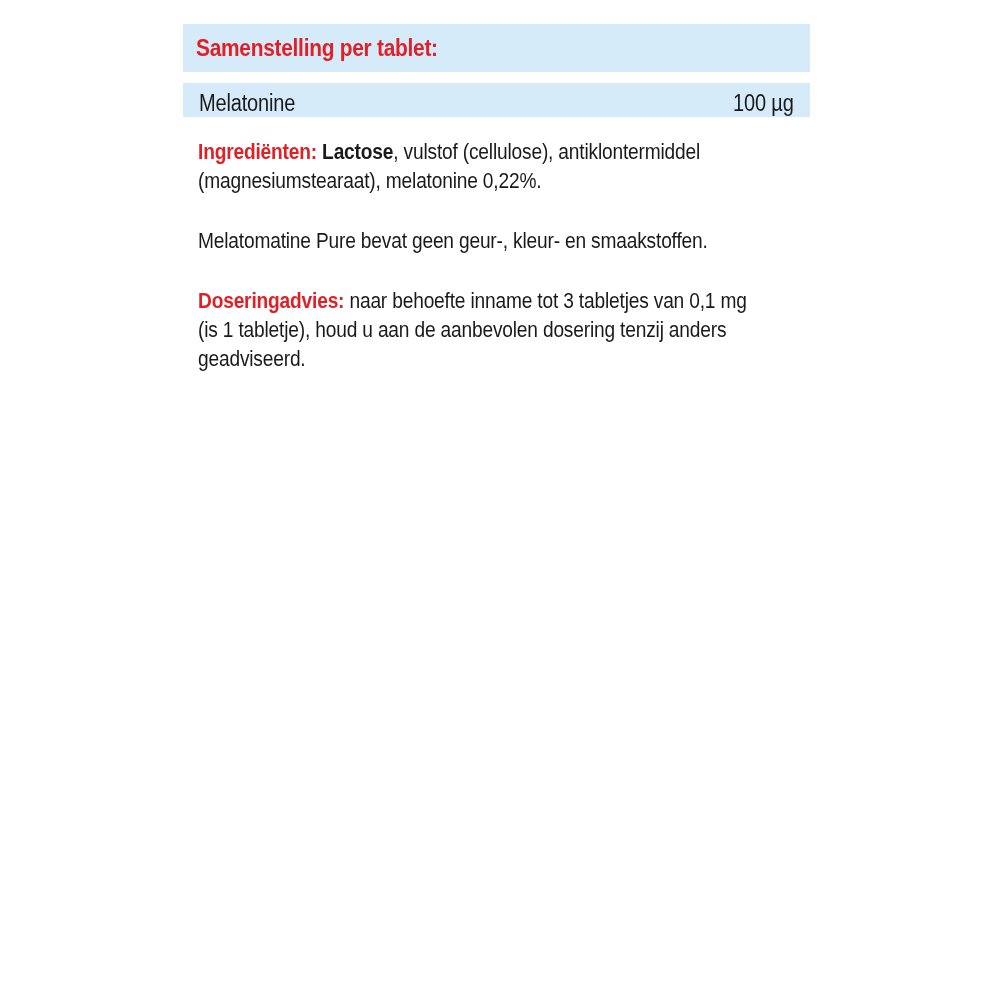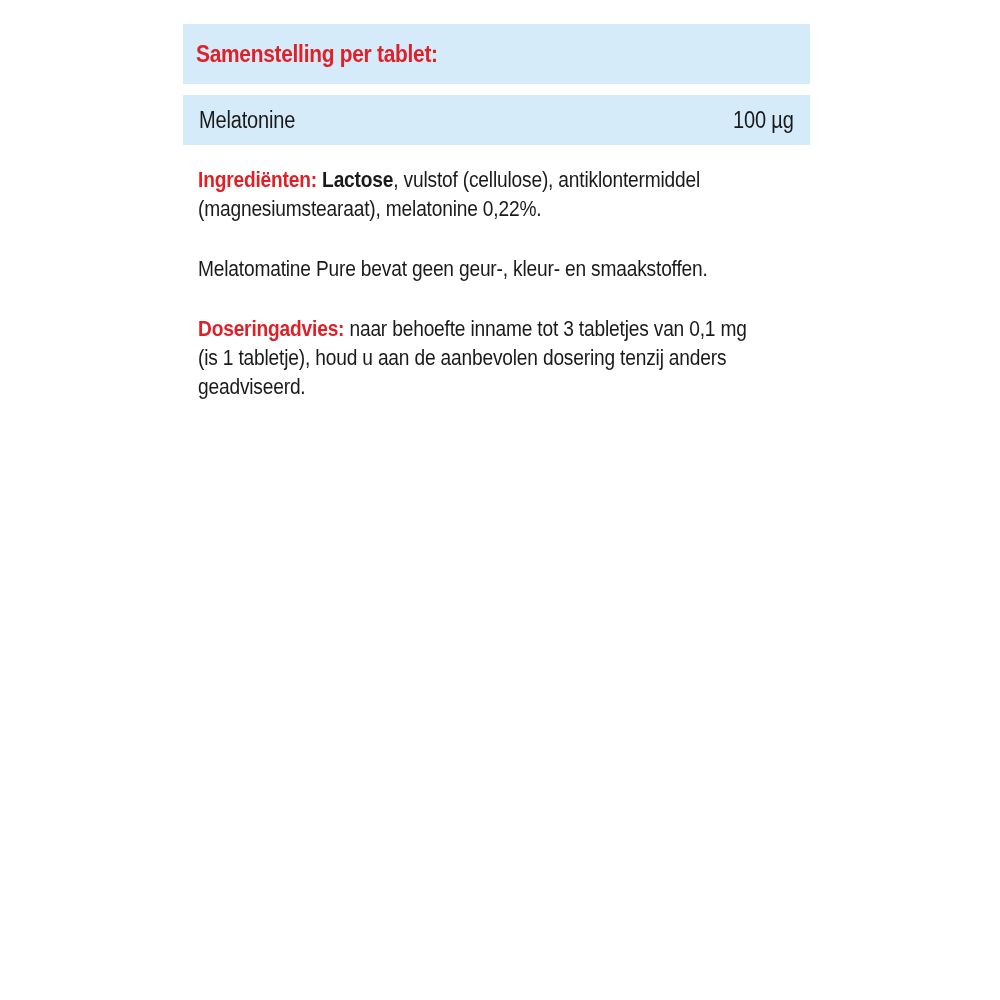--- a/index.html
+++ b/index.html
@@ -22,23 +22,23 @@
     top: 24px;
     width: 627px;
   }
   .band {
     background: var(--band-blue, #d6ebfa);
     display: flex;
     align-items: center;
     padding: 0 16px;
     box-sizing: border-box;
   }
-  .band-header { height: 60px; padding-left: 13px; }
+  .band-header { height: 48px; padding-left: 13px; }
   .band-gap { height: 11px; background: #ffffff; }
-  .band-row { height: 50px; justify-content: space-between; }
+  .band-row { height: 34px; justify-content: space-between; align-items: flex-end; }
 
   .condensed {
     display: inline-block;
     transform: scaleX(0.87);
     transform-origin: 0 50%;
     white-space: nowrap;
   }
   .condensed-right {
     display: inline-block;
     transform: scaleX(0.87);

